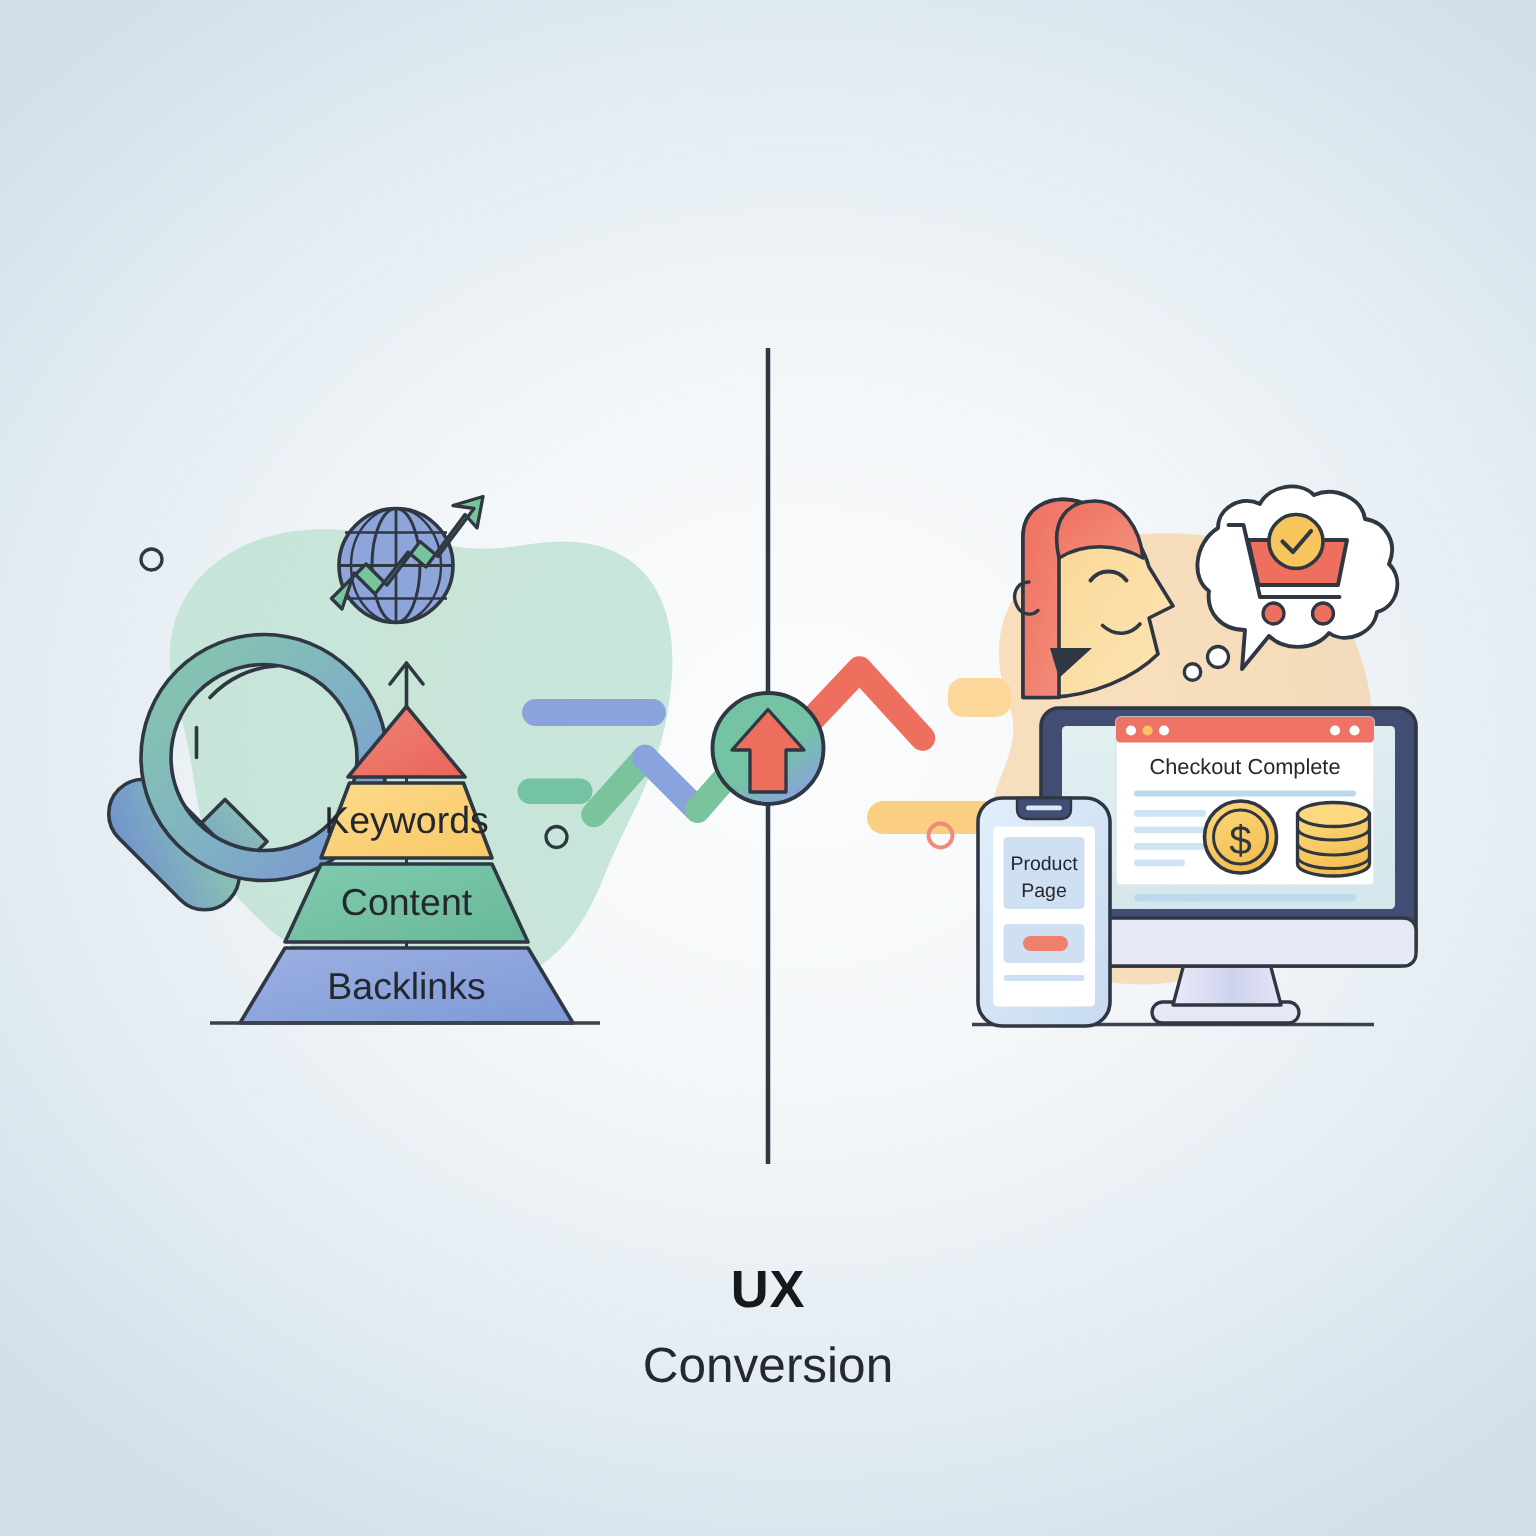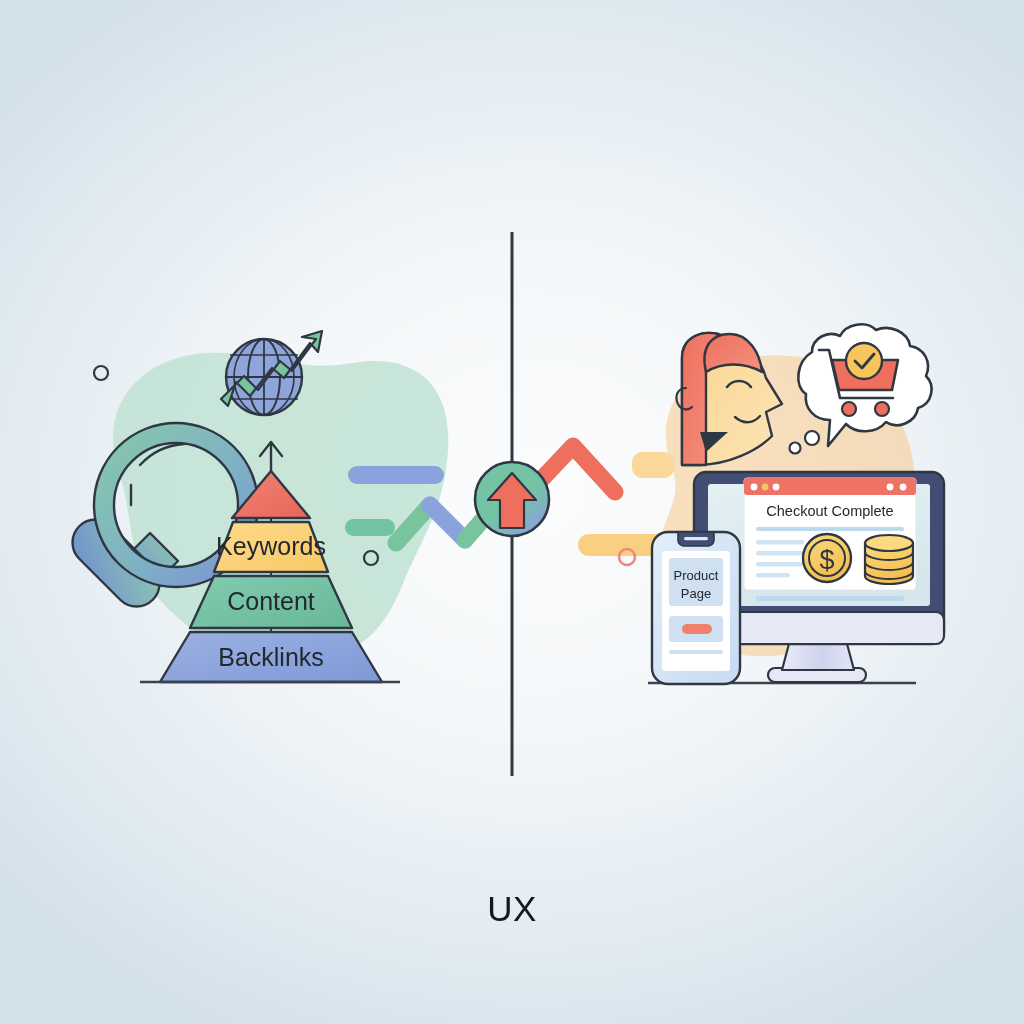--- a/index.html
+++ b/index.html
@@ -24,21 +24,21 @@
   }
   .cap-wrap {
     position: absolute;
     left: 0;
     right: 0;
     bottom: 96px;
     text-align: center;
   }
   .cap-main {
     font-size: 35px;
-    font-weight: normal;
+    font-weight: bold;
     color: #15181d;
     letter-spacing: 0.5px;
     line-height: 1.1;
   }
   .cap-sub {
     font-size: 33px;
     font-weight: normal;
     color: #25292f;
     margin-top: 12px;
     line-height: 1.1;
@@ -266,15 +266,16 @@
         <text x="696" y="598" text-anchor="middle" font-size="13" fill="#24282e">Page</text>
         <rect x="669" y="616" width="54" height="26" rx="3" fill="#cfe0f2"></rect>
         <rect x="682" y="624" width="30" height="10" rx="5" fill="#f07f6c"></rect>
         <rect x="669" y="650" width="54" height="4" rx="2" fill="#cfe0f2"></rect>
       </g>
     </g>
   </svg>
 
   <div class="cap-wrap">
     <div class="cap-main">UX</div>
+    <div class="cap-sub">Conversion</div>
   </div>
 
 </div>
 
 </body></html>

